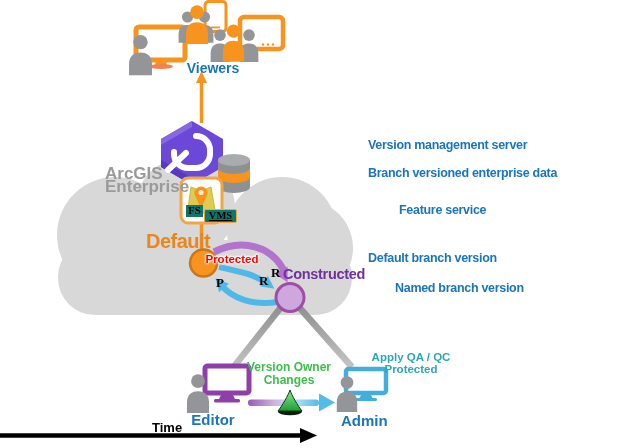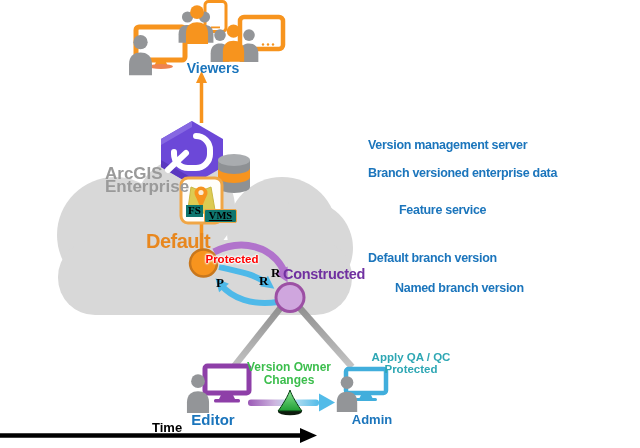--- a/index.html
+++ b/index.html
@@ -196,16 +196,16 @@
   <div class="lbl legend" style="left:368px;top:252px;">Default branch version</div>
   <div class="lbl legend" style="left:368px;top:282px;padding-left:27px;">Named branch version</div>
 
   <div class="lbl center" style="left:244px;top:361px;width:90px;font-size:12px;font-weight:700;color:var(--green);">Version Owner</div>
   <div class="lbl center" style="left:244px;top:374px;width:90px;font-size:12px;font-weight:700;color:var(--green);">Changes</div>
 
   <div class="lbl center" style="left:363px;top:351px;width:96px;font-size:11.5px;font-weight:700;color:var(--teal);">Apply QA / QC</div>
   <div class="lbl center" style="left:363px;top:363px;width:96px;font-size:11.5px;font-weight:700;color:var(--teal);">Protected</div>
 
   <div class="lbl blue-bold center" style="left:187px;top:412px;width:52px;font-size:15px;">Editor</div>
-  <div class="lbl blue-bold center" style="left:349px;top:413px;width:46px;font-size:13px;text-align:center;">Admin</div>
+  <div class="lbl blue-bold center" style="left:341px;top:413px;width:46px;font-size:15px;text-align:center;">Admin</div>
 
   <div class="lbl" style="left:152px;top:421px;font-size:13px;font-weight:700;color:#000;">Time</div>
 </div>
 
 </body></html>

